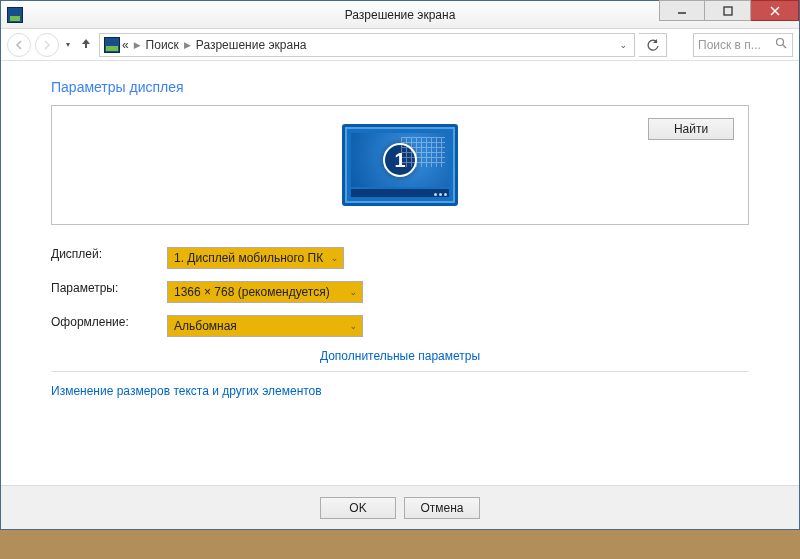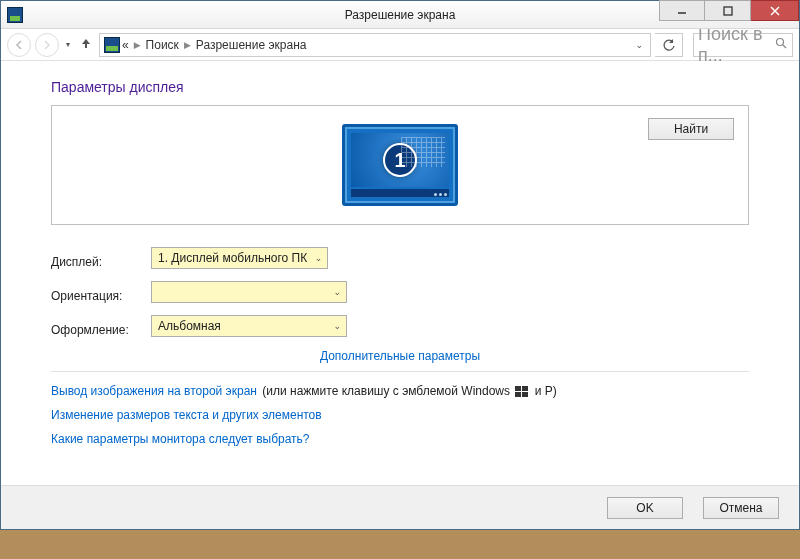--- a/index.html
+++ b/index.html
@@ -21,56 +21,56 @@
   .nav-circle.disabled{color:#ccc; border-color:#ddd;}
   .nav-drop { width:10px; display:flex; align-items:center; justify-content:center; color:#555; font-size:8px;}
   .nav-up { width:18px; text-align:center; color:#555; cursor:default;}
   .addr { flex:1; height:24px; border:1px solid #ccc; display:flex; align-items:center; padding:0 4px; gap:2px; font-size:12px; color:#333; overflow:hidden;}
   .addr .icon-sm{ width:16px;height:16px; background:#1a4e8a; border:1px solid #0a2a4a; position:relative; flex:0 0 16px;}
   .addr .icon-sm::after{content:"";position:absolute;left:1px;top:8px;right:1px;bottom:1px;background:#6fbf4a;}
   .addr .sep{color:#888; font-size:9px; padding:0 3px;}
   .addr .crumb{white-space:nowrap; cursor:default;}
   .addr-drop{margin-left:auto; color:#555; font-size:9px; padding:0 3px;}
   .refresh-btn{width:28px;height:24px;border:1px solid #ccc; border-left:none; display:flex;align-items:center;justify-content:center; cursor:default;}
-  .search { width:100px; height:24px; border:1px solid #ccc; margin-left:6px; display:flex; align-items:center; padding:0 4px; font-size:18px; color:#999;}
+  .search { width:100px; height:24px; border:1px solid #ccc; margin-left:22px; display:flex; align-items:center; padding:0 4px; font-size:12px; color:#999;}
   .search .mag{margin-left:auto;}
   
   .content { padding: 18px 0 0 0; height: calc(100% - 28px - 32px - 44px); overflow:hidden;}
   .inner { margin: 0 50px; }
-  .heading { color:#4c1d95; font-size:14px; margin-bottom:10px;}
+  .heading { color:#3b82f6; font-size:14px; margin-bottom:10px;}
   .display-box { border:1px solid #c0c0c0; background:#fff; padding:12px 14px; position:relative; height:120px;}
   .monitor-area{position:absolute; left:0; right:0; top:12px; bottom:12px; display:flex; align-items:center; justify-content:center;}
   .monitor{ width:116px; height:82px; border:3px solid #0a5aa8; border-radius:3px; background:#1570c4; position:relative; box-shadow: inset 0 0 0 2px #4fa0e0;}
   .monitor .screen{position:absolute; left:6px; top:6px; right:6px; bottom:16px; background: radial-gradient(circle at 60% 40%, #3a90e0, #0a5aa8); display:flex; align-items:center; justify-content:center;}
   .monitor .grid{position:absolute; right:4px; top:4px; width:44px; height:30px; background-image: linear-gradient(#fff 1px, transparent 1px), linear-gradient(90deg,#fff 1px, transparent 1px); background-size:5px 5px; opacity:0.35;}
   .monitor .num{ width:34px;height:34px; border-radius:50%; background:#0a3a7a; border:2px solid #fff; color:#fff; font-size:20px; font-weight:bold; display:flex; align-items:center; justify-content:center; box-shadow:0 0 6px rgba(0,0,0,.4);}
   .monitor .bar{position:absolute; left:6px; right:6px; bottom:6px; height:8px; background:#0a3a7a;}
   .monitor .dots{position:absolute; right:8px; bottom:7px; display:flex; gap:2px;}
   .monitor .dots span{width:3px;height:3px;background:#c0d8f0;border-radius:50%;}
   .side-btns{position:absolute; right:14px; top:12px; display:flex; flex-direction:column; gap:20px;}
   .btn{ min-width:86px; height:22px; border:1px solid #adadad; background:linear-gradient(#f5f5f5,#e8e8e8); font-size:12px; color:#222; cursor:default; padding:0 10px;}
   .btn.disabled{color:#a0a0a0;}
   .form { margin-top:22px; font-size:12px; color:#222;}
-  .form-row{ display:flex; align-items:flex-end; margin-bottom:12px;}
+  .form-row{ display:flex; align-items:flex-start; margin-bottom:12px;gap:16px;}
   .form-row label{ width:100px;}
-  .select{ height:22px; border:1px solid #adadad; background:#fef9c3; font-size:12px; padding:0 20px 0 6px; position:relative; display:inline-flex; align-items:center; cursor:default; min-width:170px;}
+  .select{ height:22px; border:1px solid #adadad; background:#eab308; font-size:12px; padding:0 20px 0 6px; position:relative; display:inline-flex; align-items:center; cursor:default; min-width:170px;}
   .select .chev{position:absolute; right:5px; color:#555; font-size:9px;}
   .adv-link{ text-align:center; margin:4px 0 8px;}
   .link{ color:#0066cc; font-size:12px; cursor:default;}
   .hr{ border:none; border-top:1px solid #e0e0e0; margin: 6px 0 12px;}
   .linktext{ font-size:12px; color:#222; margin-bottom:10px;}
   .linktext .link{margin-right:2px;}
   .win-key{display:inline-block; width:14px; height:12px; vertical-align:middle; position:relative; margin:0 2px;}
   .win-key span{position:absolute;width:6px;height:5px;background:#333;}
   .win-key span:nth-child(1){left:0;top:0;}
   .win-key span:nth-child(2){left:7px;top:0;}
   .win-key span:nth-child(3){left:0;top:6px;}
   .win-key span:nth-child(4){left:7px;top:6px;}
   
-  .footer{ height:44px; border-top:1px solid #dcdcdc; background:#f0f0f0; display:flex; align-items:center; justify-content:flex-end; padding:0 20px; gap:20px;}
+  .footer{ height:44px; border-top:1px solid #dcdcdc; background:#f0f0f0; display:flex; align-items:center; justify-content:center; padding:0 20px; gap:8px;}
   .footer .btn{min-width:76px;}
 </style>
 </head>
 <body>
 
 <div class="window">
 
   <div class="titlebar">
     <div class="sys-icon"></div>
     <div class="title">Разрешение экрана</div>
@@ -163,44 +163,39 @@
 
       <div class="form">
         <div class="form-row">
           <label>Дисплей:</label>
           <div class="select" style="min-width:176px">
             <span>1. Дисплей мобильного ПК</span>
             <span class="chev">⌄</span>
           </div>
         </div>
         <div class="form-row">
-          <label>Ориентация:</label>
+          <label>Параметры:</label>
           <div class="select" style="min-width:196px">
+            <span>1366 × 768 (рекомендуется)</span>
             <span class="chev">⌄</span>
           </div>
         </div>
         <div class="form-row">
           <label>Оформление:</label>
           <div class="select" style="min-width:196px">
             <span>Альбомная</span>
             <span class="chev">⌄</span>
           </div>
         </div>
         <div class="adv-link">
           <span class="link">Дополнительные параметры</span>
         </div>
         <hr class="hr">
         <div class="linktext">
-          <span class="link">Вывод изображения на второй экран</span><span> (или нажмите клавишу с эмблемой Windows </span><span class="win-key"><span></span><span></span><span></span><span></span></span><span> и P)</span>
-        </div>
-        <div class="linktext">
           <span class="link">Изменение размеров текста и других элементов</span>
-        </div>
-        <div class="linktext">
-          <span class="link">Какие параметры монитора следует выбрать?</span>
         </div>
       </div>
     </div>
   </div>
 
   <div class="footer">
     <button class="btn">OK</button>
     <button class="btn">Отмена</button>
   </div>
 

